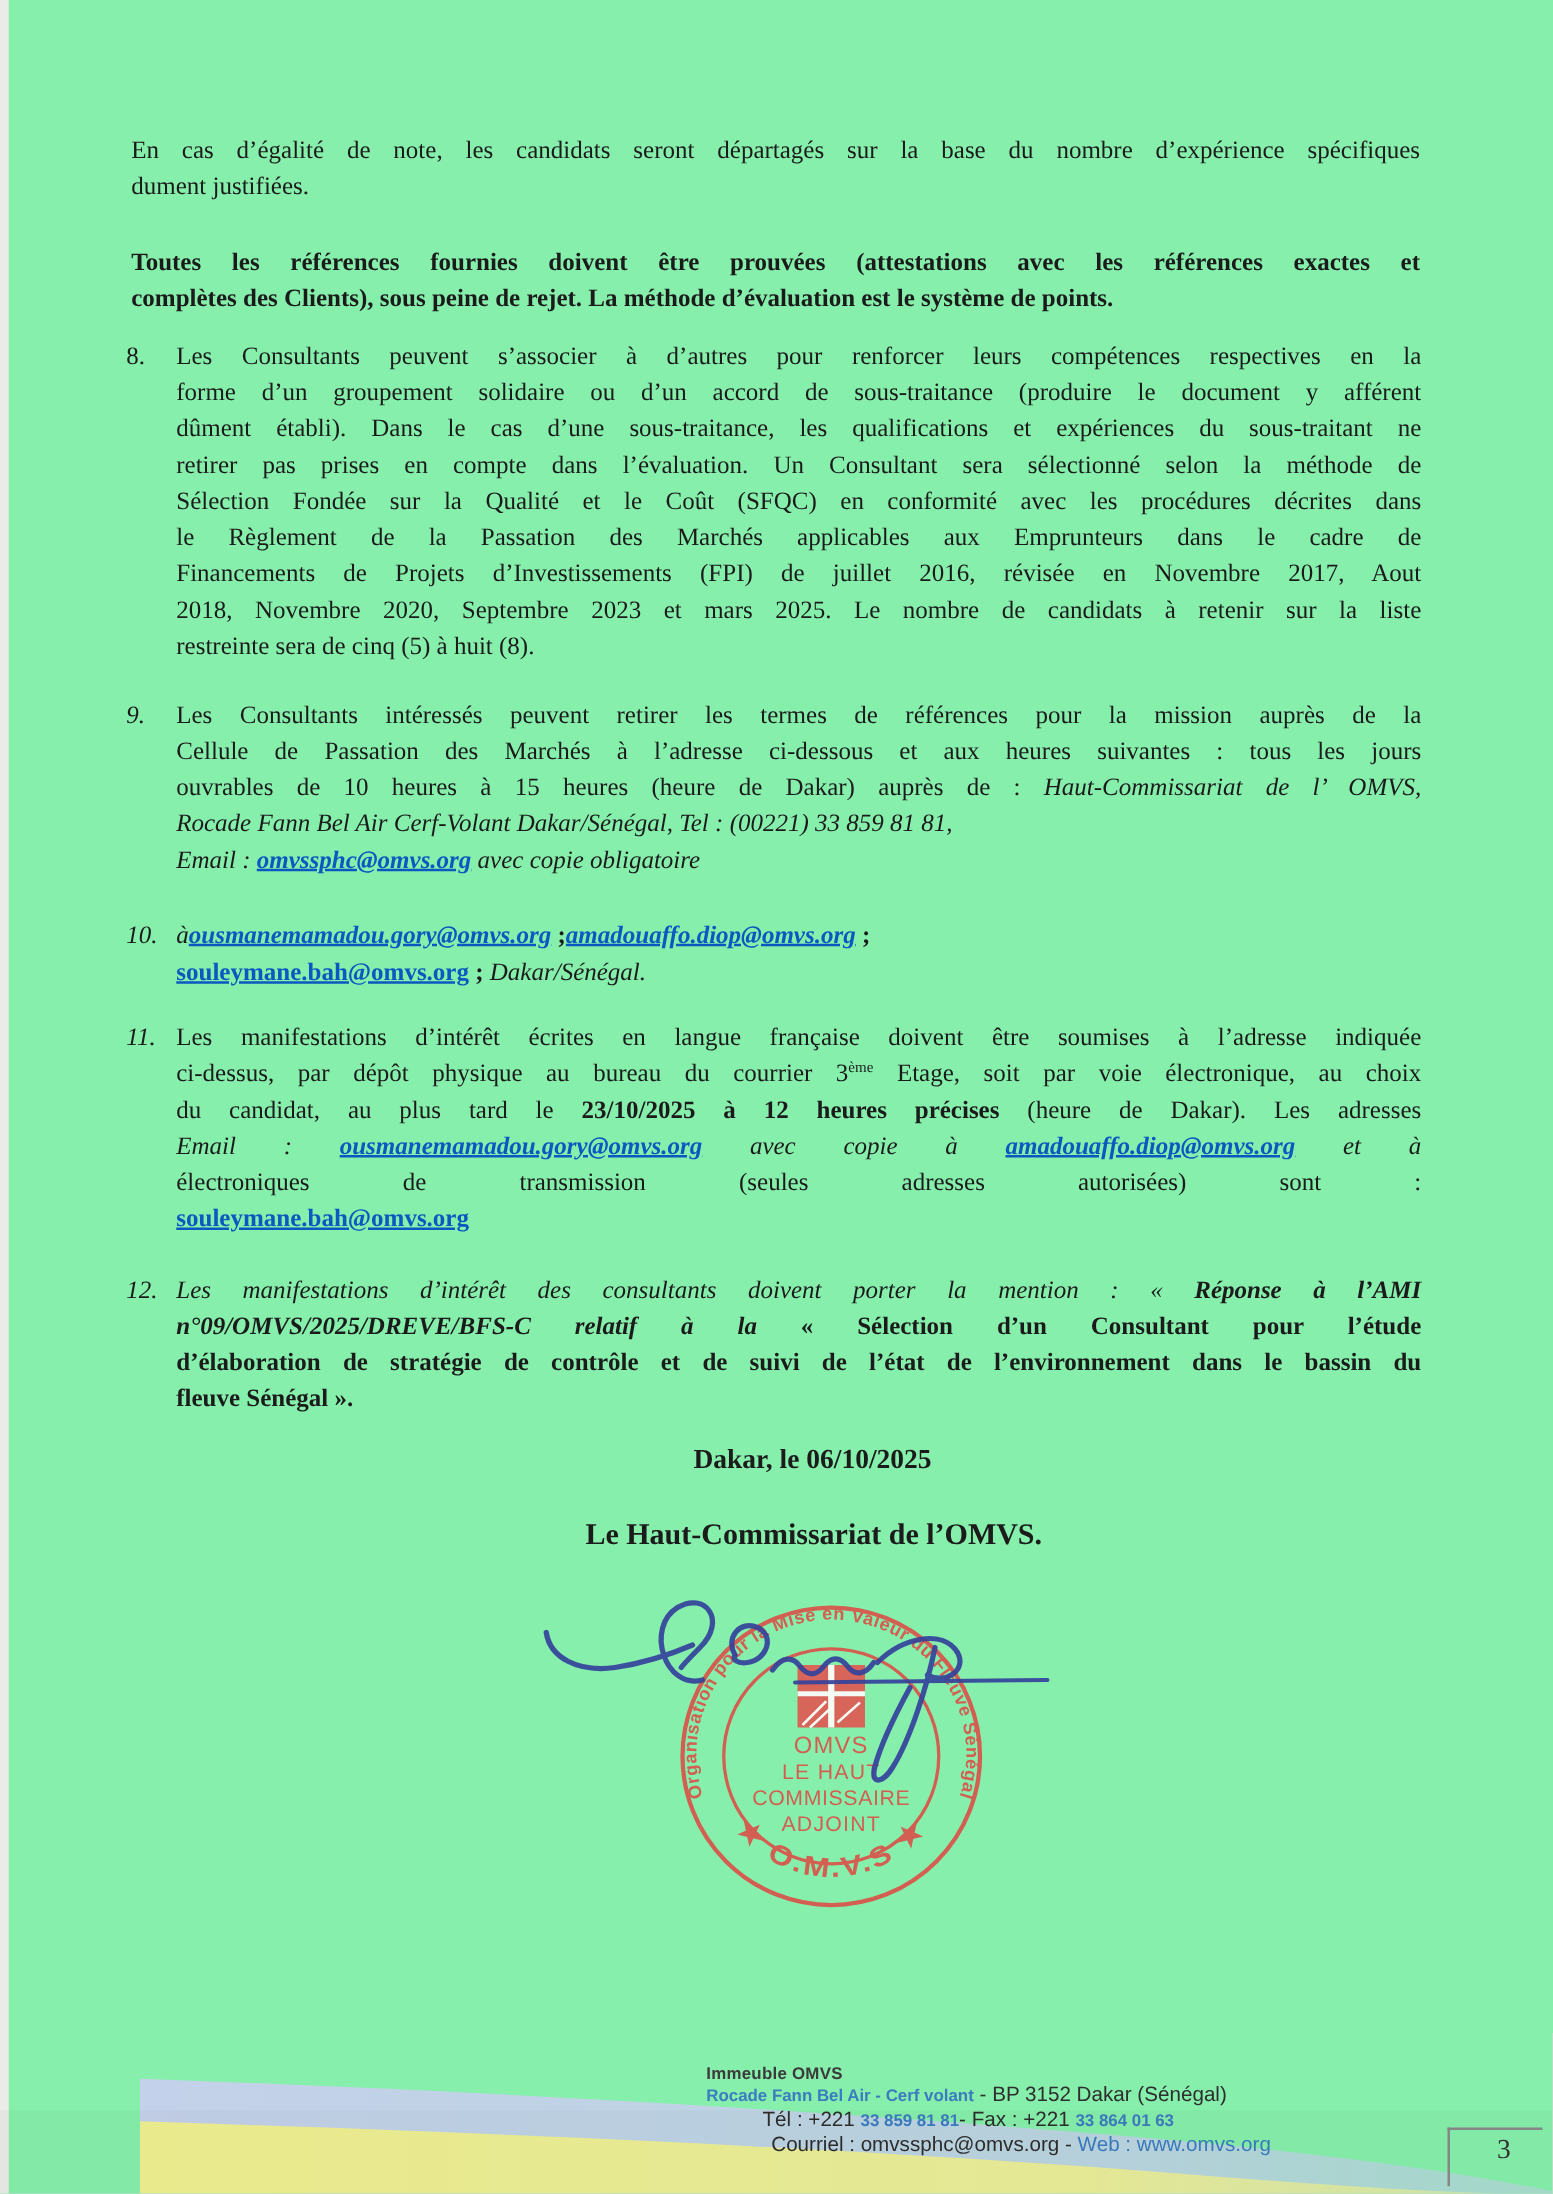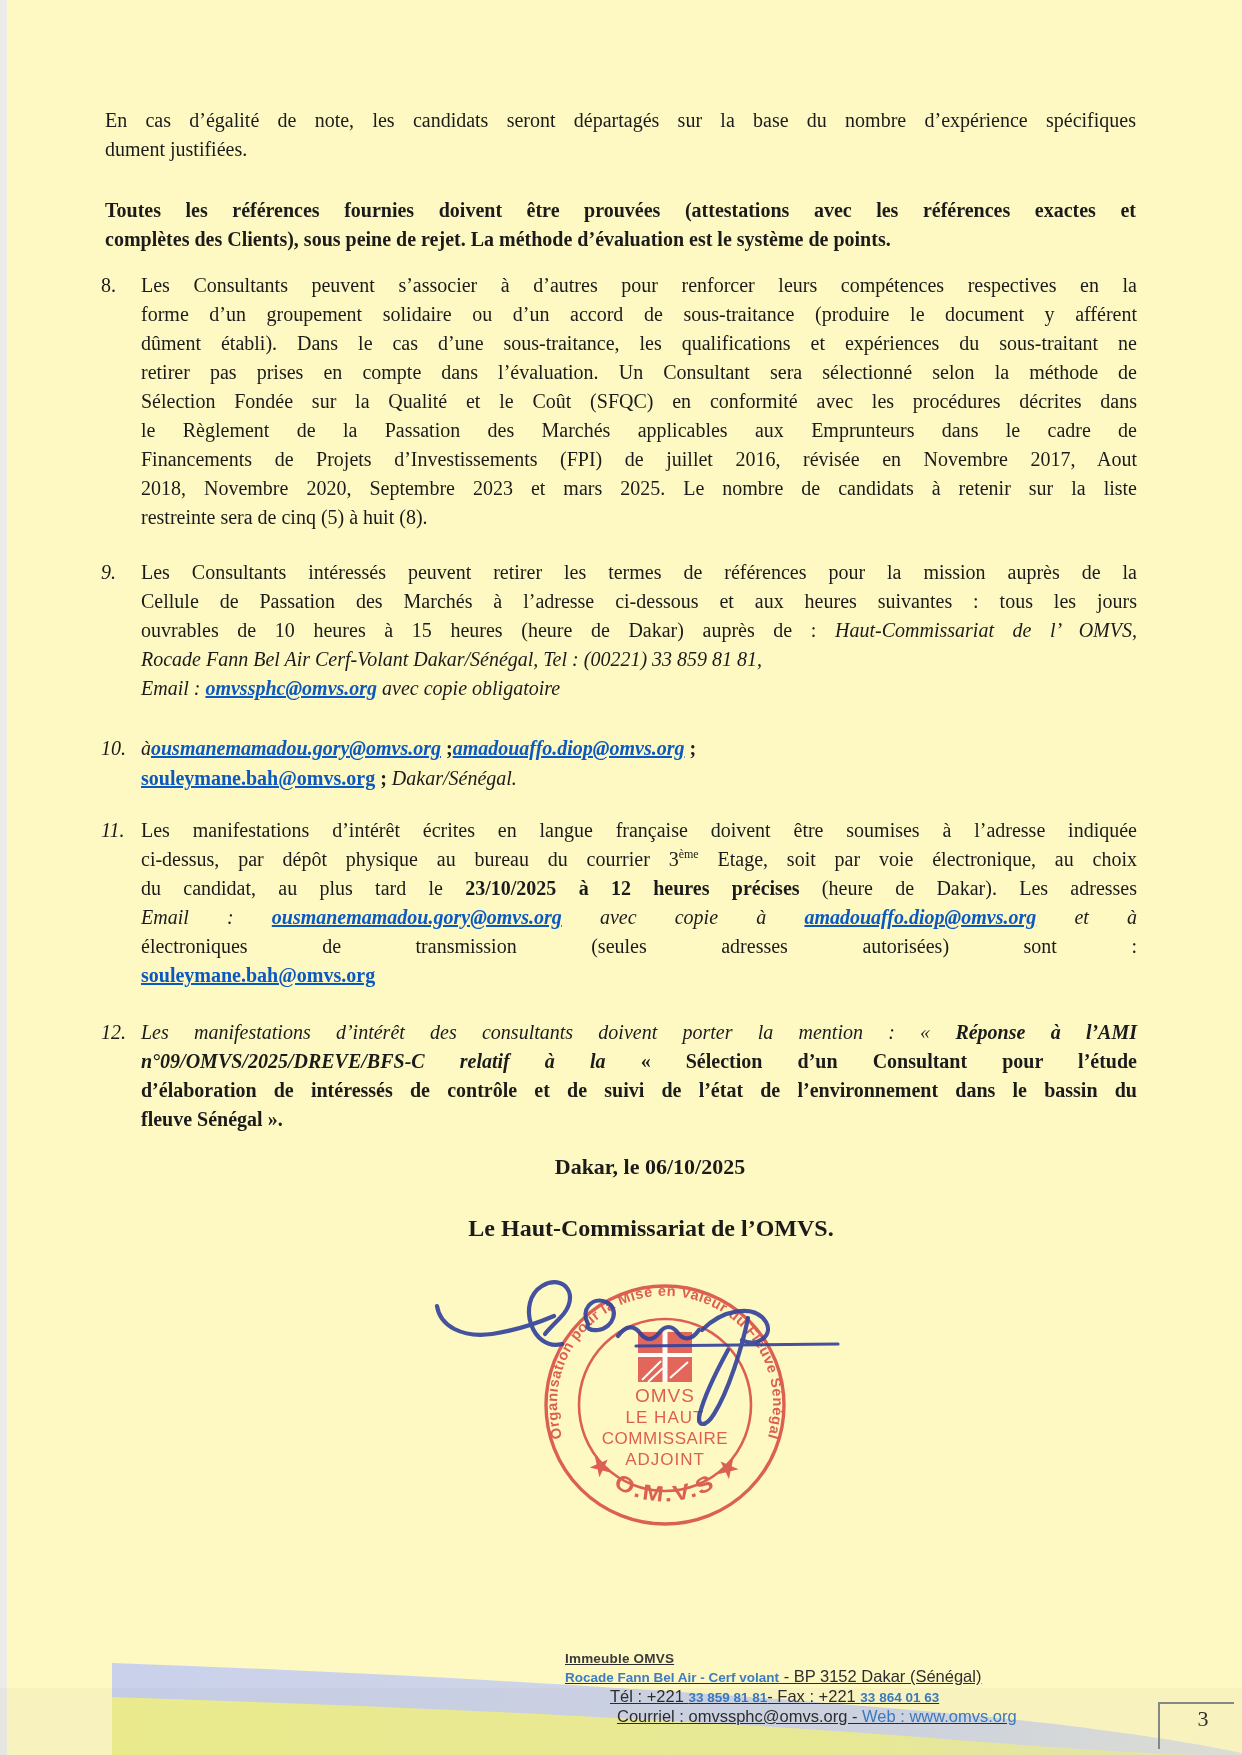--- a/index.html
+++ b/index.html
@@ -1,16 +1,16 @@
 <!DOCTYPE html>
 <html><head>
 <meta charset="utf-8">
 <style>
   html,body{margin:0;padding:0;background:#d8d8d8;}
-  .page{position:relative;width:1242px;height:1755px;margin:0 auto;background:#fef9c3;
+  .page{position:relative;width:1242px;height:1755px;margin:0 auto;background:#86efac;
         font-family:"Liberation Serif",serif;color:#1b1b1b;overflow:hidden;}
   .edge-strip{position:absolute;left:0;top:0;width:7px;height:1755px;background:#ebebe8;}
   .bottom-tint{position:absolute;left:0;top:1688px;width:1242px;height:67px;background:rgba(0,0,0,0.025);}
 
   
   .block{position:absolute;font-size:20px;line-height:29px;}
   .ln{min-height:29px;}
   .jl{text-align:justify;text-align-last:justify;}
   .sb{font-weight:bold;}
   .si{font-style:italic;}
@@ -29,21 +29,21 @@
   .b-item12     {top:1018px;left:141px;width:996px;}
   .b-date      {top:1152px;left:135px;width:1030px;text-align:center;font-size:22px;font-weight:bold;}
   .b-signatory {top:1214px;left:136px;width:1030px;text-align:center;font-size:24px;font-weight:bold;}
 
   
   .stamp{position:absolute;left:536px;top:1276px;opacity:.92;}
   .sig{position:absolute;left:420px;top:1270px;}
   .swoosh{position:absolute;left:0;top:1640px;}
 
   
-  .footer{position:absolute;left:565px;top:1651px;font-family:"Liberation Sans",sans-serif;color:#2e2e2e;text-decoration:underline;}
+  .footer{position:absolute;left:565px;top:1651px;font-family:"Liberation Sans",sans-serif;color:#2e2e2e;}
   .f1{font-size:13.5px;font-weight:bold;color:#3b3b3b;letter-spacing:.2px;}
   .f2{font-size:16.5px;margin-top:1px;}
   .f3{font-size:16.5px;padding-left:45px;margin-top:1px;}
   .f4{font-size:16.5px;padding-left:52px;margin-top:1px;}
   .fblue{color:#3c7cc0;}
   .fb{font-weight:bold;font-size:13.5px;}
   .fdark{color:#2e2e2e;}
 
   
   .pn-v{position:absolute;left:1158px;top:1702px;width:2px;height:47px;background:#8a8a8a;}
@@ -97,21 +97,21 @@
         <div class="ln jl"><span>ci-dessus, par dépôt physique au bureau du courrier 3</span><span class="ssup">ème</span><span> Etage, soit par voie électronique, au choix</span></div>
         <div class="ln jl"><span>du candidat, au plus tard le </span><span class="sb">23/10/2025 à 12 heures précises</span><span> (heure de Dakar). Les adresses</span></div>
         <div class="ln jl"><span class="si">Email :  </span><span class="slnk">ousmanemamadou.gory@omvs.org</span><span class="si"> avec copie à </span><span class="slnk">amadouaffo.diop@omvs.org</span><span class="si"> et à</span></div>
         <div class="ln jl"><span>électroniques de transmission (seules adresses autorisées) sont :</span></div>
         <div class="ln"><span class="slnku">souleymane.bah@omvs.org</span></div>
       </div>
       <div class="block b-item12">
         <span class="num si">12.</span>
         <div class="ln jl"><span class="si">Les manifestations d’intérêt des consultants doivent porter la mention : « </span><span class="sbi">Réponse à l’AMI</span></div>
         <div class="ln jl"><span class="sbi">n°09/OMVS/2025/DREVE/BFS-C relatif à la </span><span class="sb">« Sélection d’un Consultant pour l’étude</span></div>
-        <div class="ln jl"><span class="sb">d’élaboration de intéressés de contrôle et de suivi de l’état de l’environnement dans le bassin du</span></div>
+        <div class="ln jl"><span class="sb">d’élaboration de stratégie de contrôle et de suivi de l’état de l’environnement dans le bassin du</span></div>
         <div class="ln"><span class="sb">fleuve Sénégal ».</span></div>
       </div>
       <div class="block b-date">
         <div class="ln"><span class="sb">Dakar, le 06/10/2025</span></div>
       </div>
       <div class="block b-signatory">
         <div class="ln"><span class="sb">Le Haut-Commissariat de l’OMVS.</span></div>
       </div>
     </div>
 

